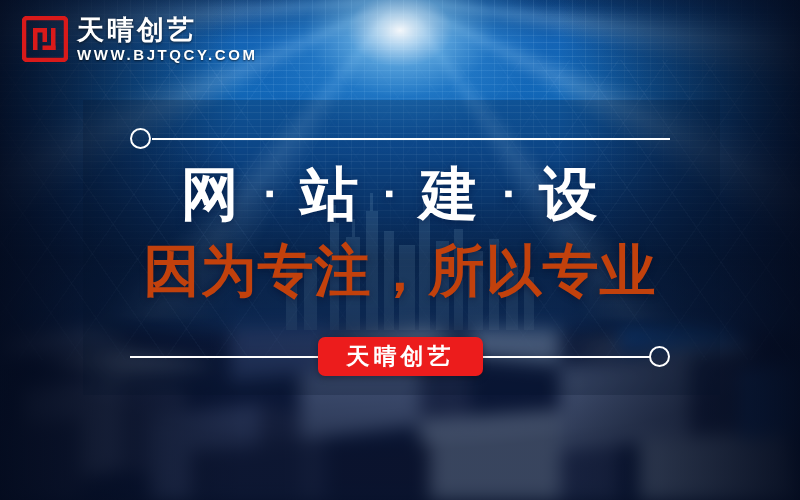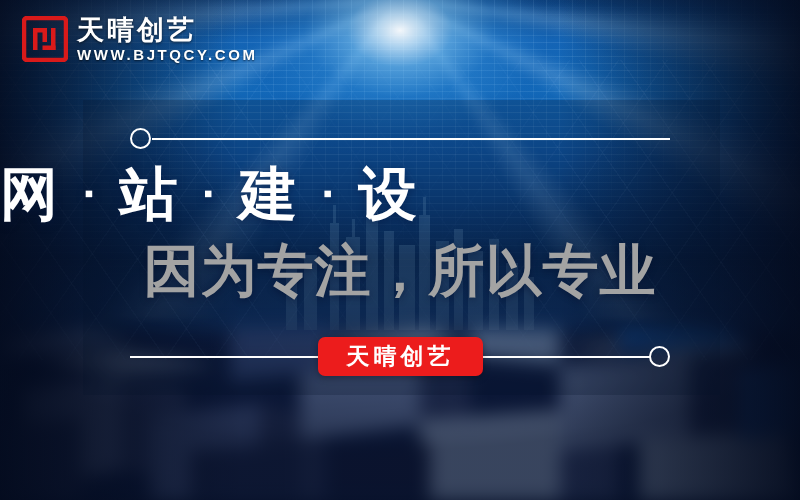--- a/index.html
+++ b/index.html
@@ -175,37 +175,38 @@
     width:170px; height:2px; background:#ffffff;
   }
   .circle-bot {
     position:absolute; left:649px; top:346px;
     width:21px; height:21px; border:2px solid #ffffff; border-radius:50%;
   }
 
   
   .headline {
     position:absolute; left:0; top:165px; width:780px;
+    text-align:center;
     font-size:58px; font-weight:bold; color:#ffffff;
     letter-spacing:2px; line-height:1;
     text-shadow:0 2px 8px rgba(0,20,60,.55);
     white-space:nowrap;
   }
   .headline .sep {
     display:inline-block;
     font-size:26px;
     vertical-align:middle;
     position:relative; top:-6px;
     margin:0 6px;
   }
 
   .slogan {
     position:absolute; left:0; top:243px; width:800px;
     text-align:center;
-    font-size:56px; font-weight:bold; color:#a3a3a3;
+    font-size:56px; font-weight:bold; color:#c2410c;
     letter-spacing:1px; line-height:1;
     text-shadow:0 2px 7px rgba(0,10,40,.45);
     white-space:nowrap;
   }
 
   
   .badge {
     position:absolute; left:318px; top:337px;
     width:165px; height:39px;
     background:#ec1c1c;

